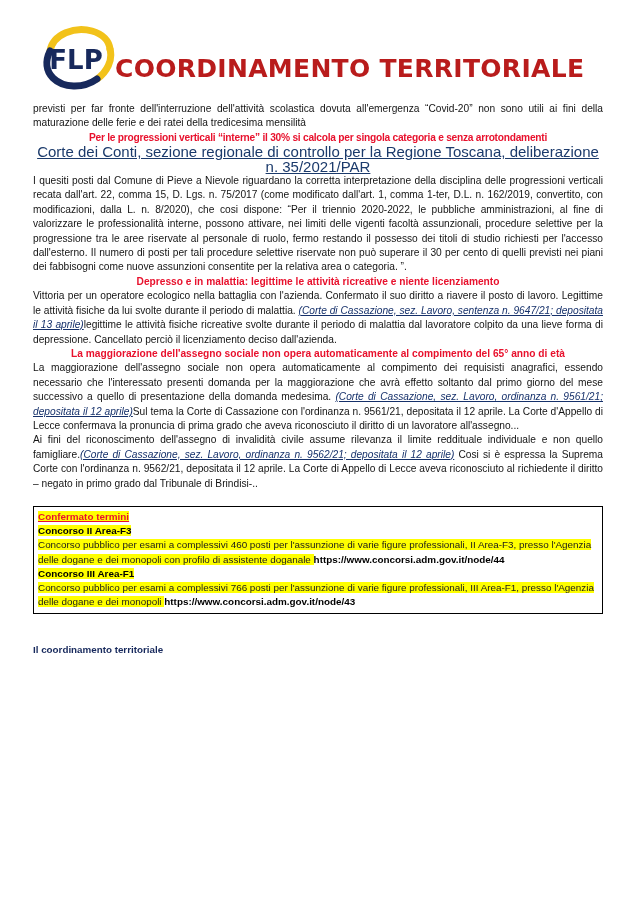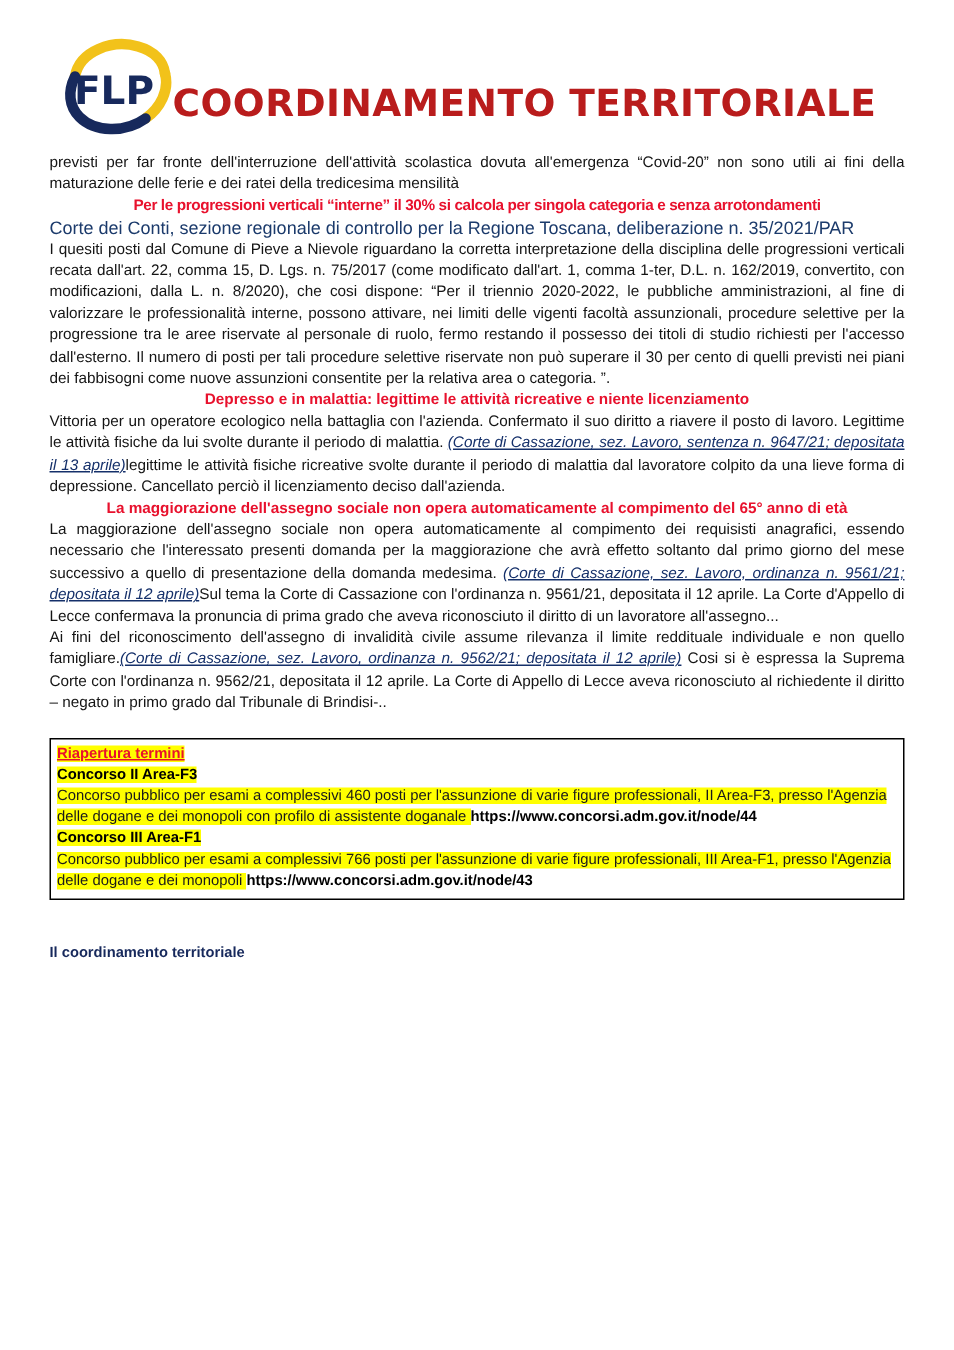--- a/index.html
+++ b/index.html
@@ -64,24 +64,25 @@
     font-size: 10.2px;
     line-height: 14.4px;
     margin: 0;
     text-align: center;
   }
   .red-head.condensed {
     letter-spacing: -0.25px;
   }
   .link-line {
     color: #1b3a6b;
-    font-size: 12px;
+    text-decoration: underline;
+    font-size: 15px;
     line-height: 14.4px;
     margin: 0;
-    text-align: left;
+    text-align: center;
   }
   .cite {
     font-style: italic;
     text-decoration: underline;
     color: #15306a;
     font-weight: 500;
   }
 
   
   .notice-box {
@@ -185,21 +186,21 @@
 
 
     <p class="para">
       <span>Ai fini del riconoscimento dell'assegno di invalidità civile assume rilevanza il limite reddituale individuale e non quello famigliare.</span><span class="cite">(Corte di Cassazione, sez. Lavoro, ordinanza n. 9562/21; depositata il 12 aprile)</span><span> Cosi si è espressa la Suprema Corte con l'ordinanza n. 9562/21, depositata il 12 aprile.   La Corte di Appello di Lecce aveva riconosciuto al richiedente il diritto – negato in primo grado dal Tribunale di Brindisi-..</span>
     </p>
   </div>
 
   <div class="notice-box">
 
     <p class="nb-line">
-      <span class="hl nb-title-red">Riapertura termini</span>
+      <span class="hl nb-title-red">Confermato termini</span>
     </p>
 
 
     <p class="nb-line">
       <span class="hl nb-sub">Concorso II Area-F3</span>
     </p>
 
     <p class="nb-line">
       <span class="hl nb-body">Concorso pubblico per esami a complessivi 460 posti per l'assunzione di varie figure professionali, II Area-F3, presso l'Agenzia delle dogane e dei monopoli con profilo di assistente doganale </span><span class="nb-url">https://www.concorsi.adm.gov.it/node/44</span>
     </p>

